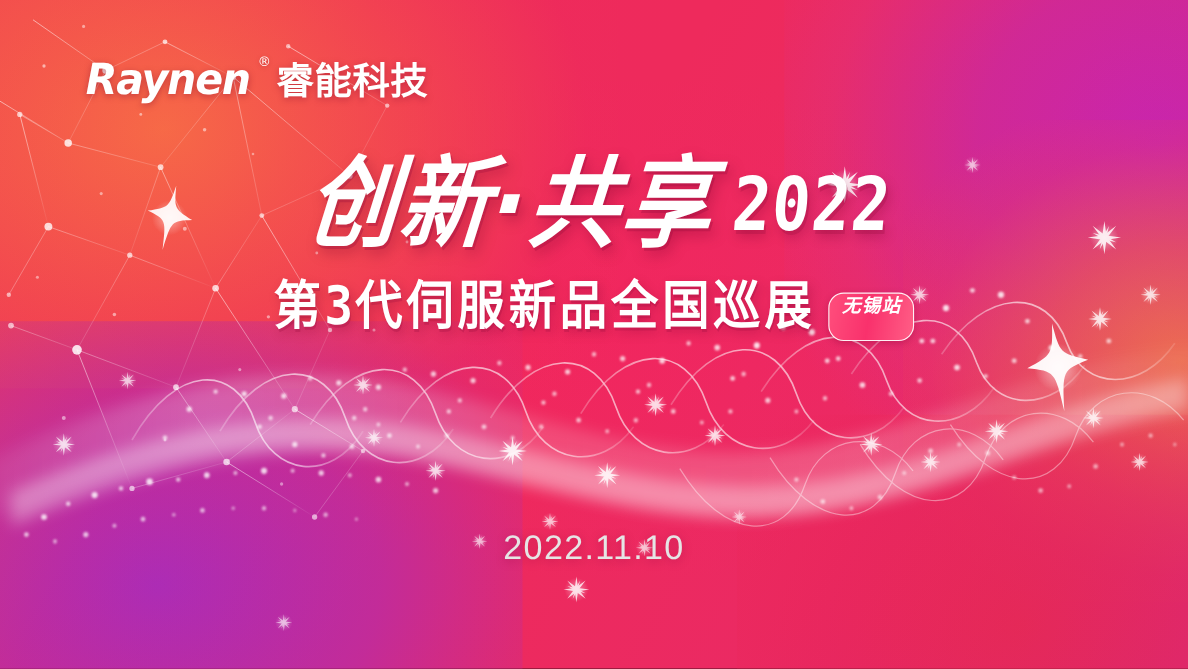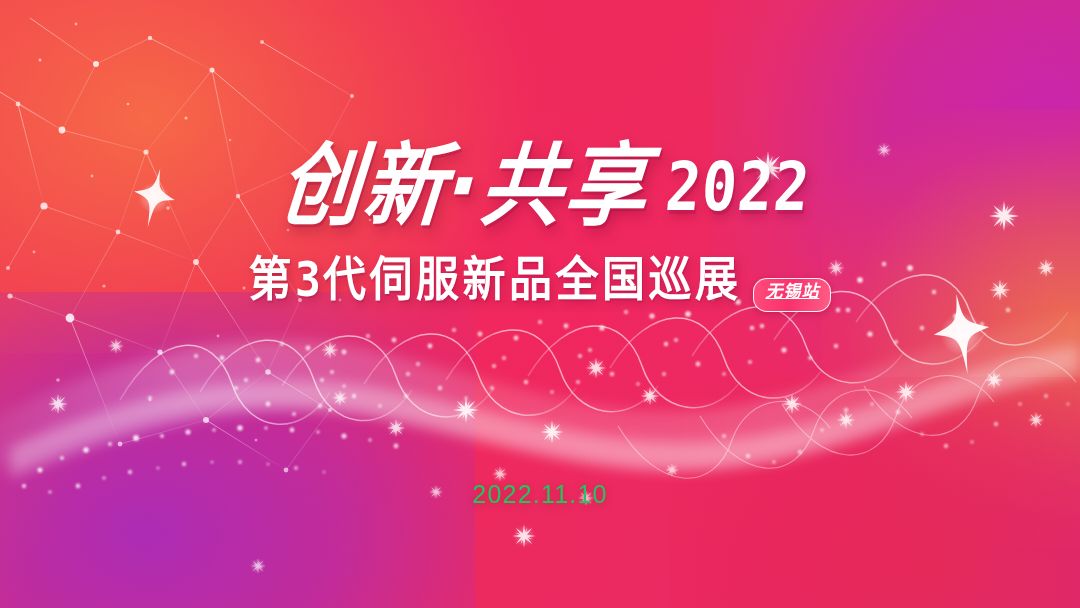--- a/index.html
+++ b/index.html
@@ -206,49 +206,48 @@
        1px 2px 0 rgba(150,10,60,0.26),
        3px 4px 9px rgba(120,0,45,0.30);
   }
   .subline-num {
     font-family: "DejaVu Sans Mono", monospace;
     font-weight: 700;
     letter-spacing: 2px;
   }
   .badge {
     margin-left: 12px;
-    margin-top: 20px;
-    padding: 4px 11px 11px;
+    margin-top: 8px;
+    padding: 4px 11px 21px;
     border-radius: 14px;
     background: linear-gradient(100deg, #FF4E7C 0%, #F9316C 48%, #FF5E86 100%);
     border: 1.6px solid rgba(255,255,255,0.92);
     font-family: "DejaVu Sans", sans-serif;
     font-weight: 700;
     font-size: 17px;
     line-height: 1;
     letter-spacing: 1px;
     color: #ffffff;
     font-style: italic;
     box-shadow: 0 2px 7px rgba(130,0,50,0.32);
     white-space: nowrap;
-    text-decoration: underline;
   }
 
   
   .date-line {
     position: absolute;
     left: 0; right: 0;
     top: 482px;
     text-align: center;
     font-family: "Liberation Sans", sans-serif;
     font-weight: 400;
-    font-size: 25px;
+    font-size: 31px;
     line-height: 1;
     letter-spacing: 1.2px;
-    color: #22c55e;
+    color: #e5e5e5;
     text-shadow: 0 2px 9px rgba(140,10,60,0.42);
   }
 </style>
 </head>
 <body>
 
 <div id="stage">
 
   <div class="bg-base"></div>
   <div class="bg-blob blob-rose-c"></div>
@@ -622,20 +621,25 @@
       <circle cx="884" cy="150" r="8" fill="url(#starCore)" opacity="0.30"></circle>
       <use href="#star6" transform="translate(884,150) scale(0.46)" opacity="0.58"></use>
 
       <circle cx="836" cy="268" r="9" fill="url(#starCore)" opacity="0.34"></circle>
       <use href="#star6" transform="translate(836,268) scale(0.54)" opacity="0.66"></use>
     </g>
   </svg>
 
   <div class="content">
 
+    <div class="logo-row">
+      <span class="logo-latin">Raynen</span>
+      <span class="logo-reg">®</span>
+      <span class="logo-cn">睿能科技</span>
+    </div>
 
     <div class="headline">
       <span class="headline-cn">创新·共享</span>
       <span class="headline-year">2022</span>
     </div>
 
     <div class="subline">
       <span class="subline-text"><span>第</span><span class="subline-num">3</span><span>代伺服新品全国巡展</span></span>
       <span class="badge">无锡站</span>
     </div>

